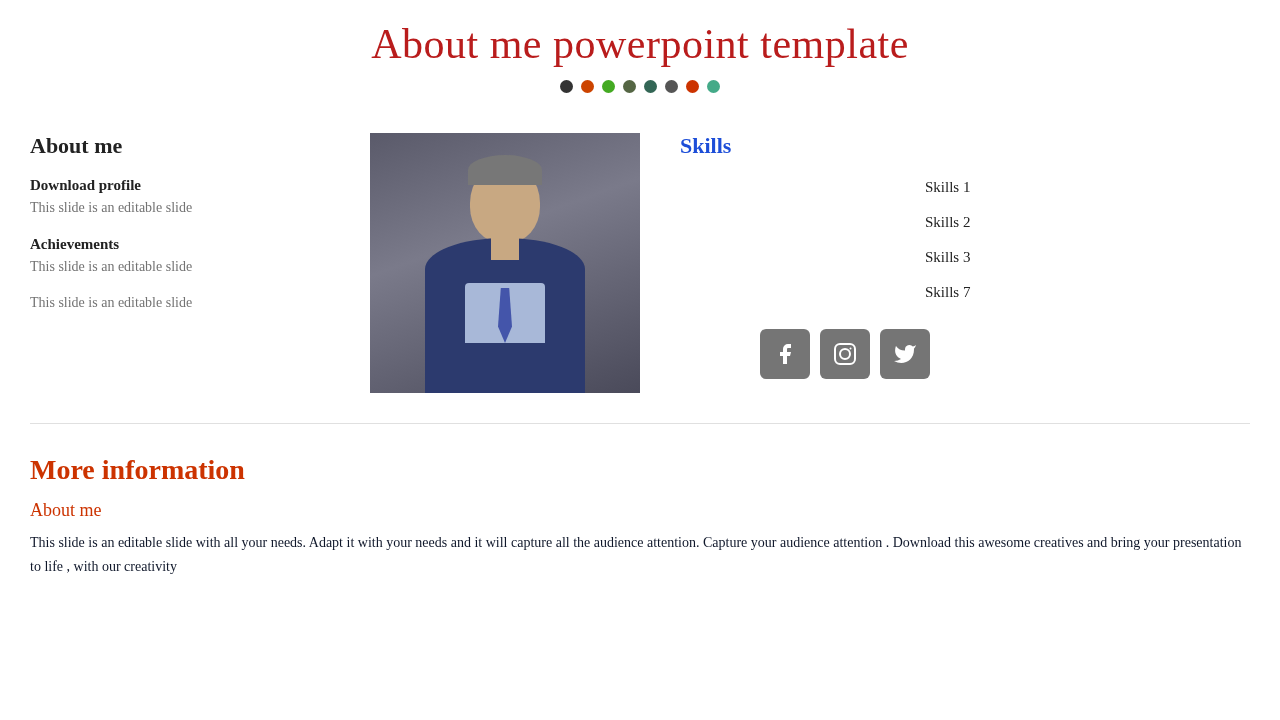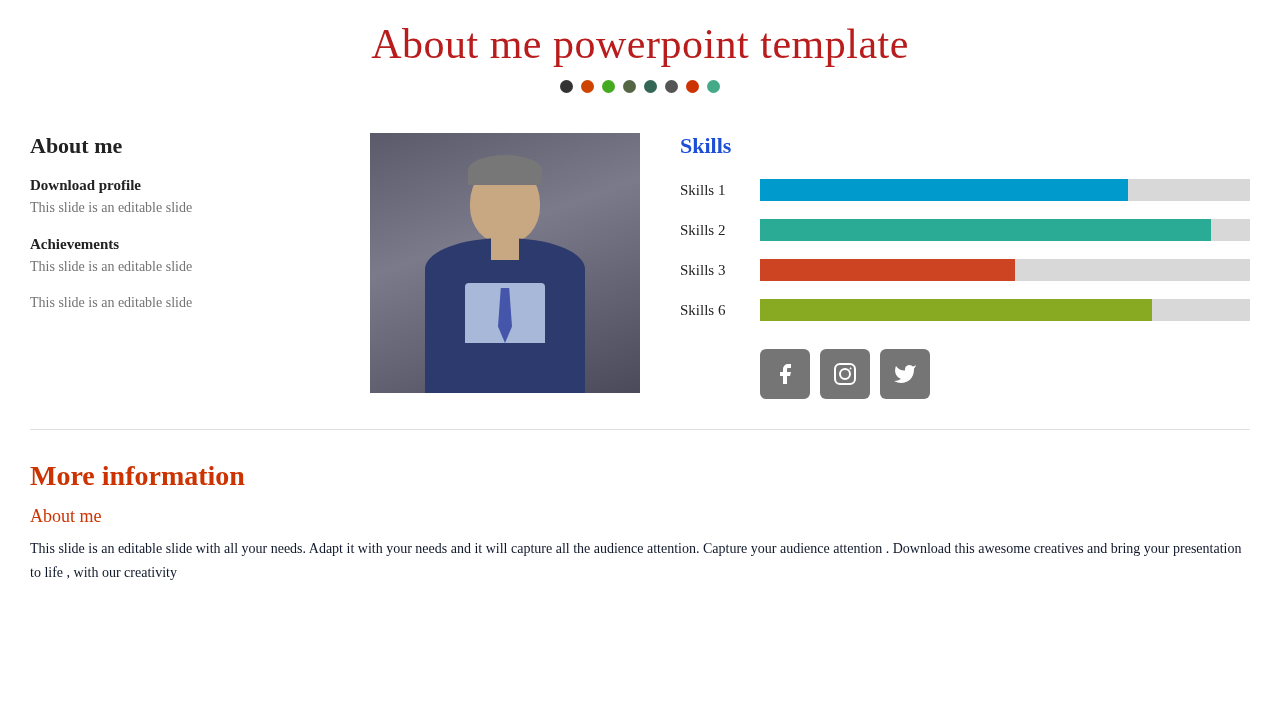--- a/index.html
+++ b/index.html
@@ -126,20 +126,21 @@
       font-size: 22px;
       font-weight: bold;
       color: #1d4ed8;
       margin-bottom: 20px;
     }
 
     .skill-row {
       display: flex;
       align-items: center;
       margin-bottom: 18px;
+      flex-direction: column;
     }
 
     .skill-label {
       width: 80px;
       font-size: 15px;
       color: #222;
       flex-shrink: 0;
     }
 
     .skill-bar-bg {
@@ -262,21 +263,21 @@
             <div class="skill-bar-fill" style="width: 92%; background: rgb(42, 171, 150);"></div>
           </div>
         </div>
         <div class="skill-row">
           <div class="skill-label">Skills 3</div>
           <div class="skill-bar-bg">
             <div class="skill-bar-fill" style="width: 52%; background: rgb(204, 68, 34);"></div>
           </div>
         </div>
         <div class="skill-row">
-          <div class="skill-label">Skills 6</div>
+          <div class="skill-label">Skills 7</div>
           <div class="skill-bar-bg">
             <div class="skill-bar-fill" style="width: 80%; background: rgb(136, 170, 34);"></div>
           </div>
         </div>
       </div>
     <div class="social-icons" id="social-container">
         <div class="social-icon">
           <svg width="24" height="24" viewBox="0 0 24 24" fill="white">
             <path d="M18 2h-3a5 5 0 0 0-5 5v3H7v4h3v8h4v-8h3l1-4h-4V7a1 1 0 0 1 1-1h3z"></path>
           </svg>

